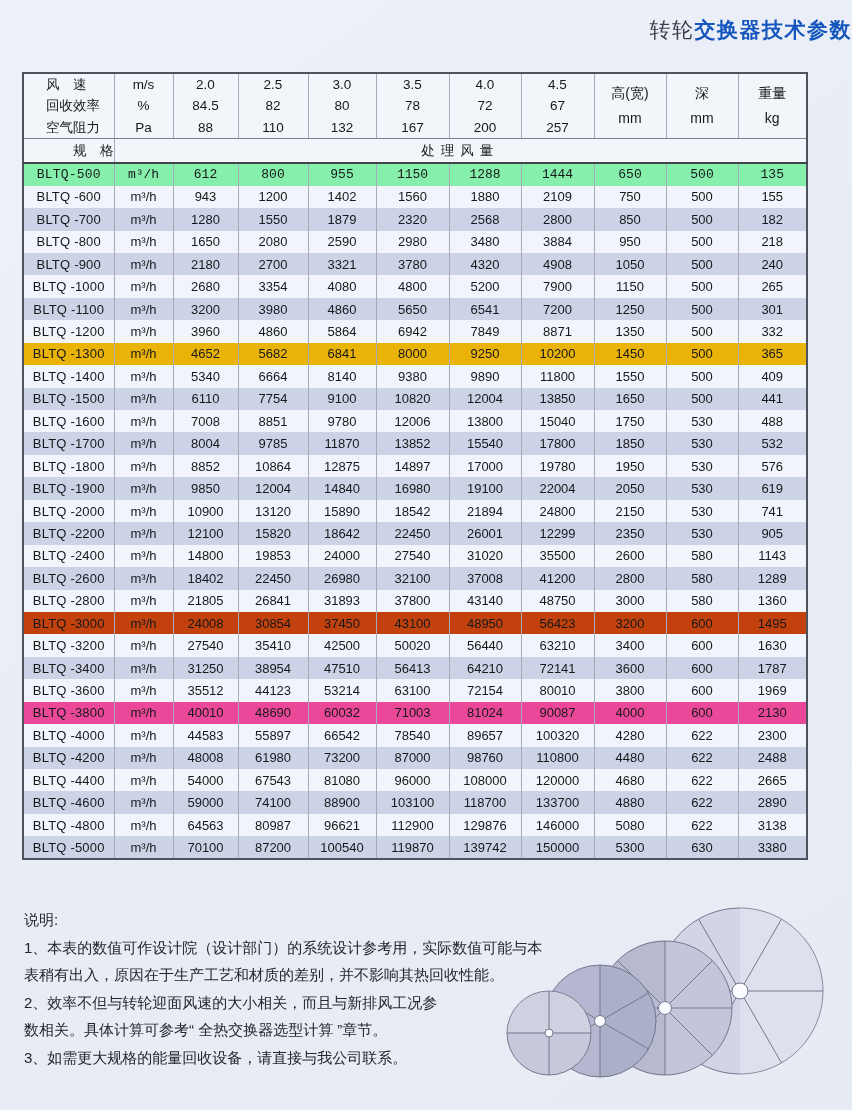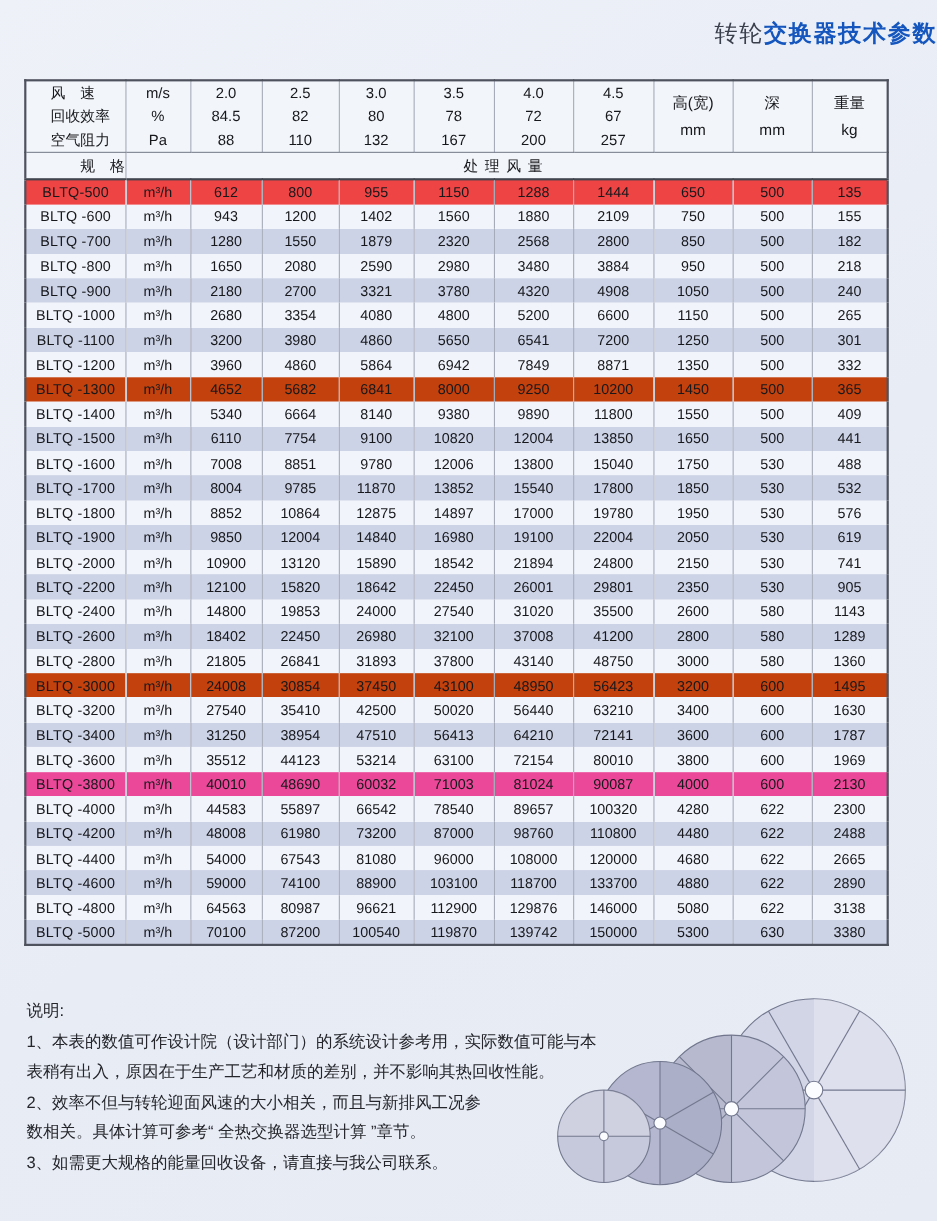--- a/index.html
+++ b/index.html
@@ -117,21 +117,21 @@
           <div>重量</div>
           <div>kg</div>
         </td>
       </tr>
       <tr class="specrow">
         <td class="sl">规　格</td>
         <td class="aw" colspan="10">处理风量</td>
       </tr>
     </thead>
     <tbody id="tbody">
-        <tr style="background: #ef4444;">
+        <tr style="background: #86efac; font-family: Liberation Mono, monospace;">
           <td class="model">BLTQ-500</td>
           <td>m³/h</td>
           <td>612</td>
           <td>800</td>
           <td>955</td>
           <td>1150</td>
           <td>1288</td>
           <td>1444</td>
           <td>650</td>
           <td>500</td>
@@ -190,21 +190,21 @@
           <td>240</td>
         </tr>
         <tr style="background: rgb(241, 244, 250);">
           <td class="model">BLTQ -1000</td>
           <td>m³/h</td>
           <td>2680</td>
           <td>3354</td>
           <td>4080</td>
           <td>4800</td>
           <td>5200</td>
-          <td>6600</td>
+          <td>7900</td>
           <td>1150</td>
           <td>500</td>
           <td>265</td>
         </tr>
         <tr style="background: rgb(204, 211, 230);">
           <td class="model">BLTQ -1100</td>
           <td>m³/h</td>
           <td>3200</td>
           <td>3980</td>
           <td>4860</td>
@@ -221,21 +221,21 @@
           <td>3960</td>
           <td>4860</td>
           <td>5864</td>
           <td>6942</td>
           <td>7849</td>
           <td>8871</td>
           <td>1350</td>
           <td>500</td>
           <td>332</td>
         </tr>
-        <tr style="background: #c2410c;">
+        <tr style="background: #eab308;">
           <td class="model">BLTQ -1300</td>
           <td>m³/h</td>
           <td>4652</td>
           <td>5682</td>
           <td>6841</td>
           <td>8000</td>
           <td>9250</td>
           <td>10200</td>
           <td>1450</td>
           <td>500</td>
@@ -333,21 +333,21 @@
           <td>741</td>
         </tr>
         <tr style="background: rgb(204, 211, 230);">
           <td class="model">BLTQ -2200</td>
           <td>m³/h</td>
           <td>12100</td>
           <td>15820</td>
           <td>18642</td>
           <td>22450</td>
           <td>26001</td>
-          <td>29801</td>
+          <td>12299</td>
           <td>2350</td>
           <td>530</td>
           <td>905</td>
         </tr>
         <tr style="background: rgb(241, 244, 250);">
           <td class="model">BLTQ -2400</td>
           <td>m³/h</td>
           <td>14800</td>
           <td>19853</td>
           <td>24000</td>

